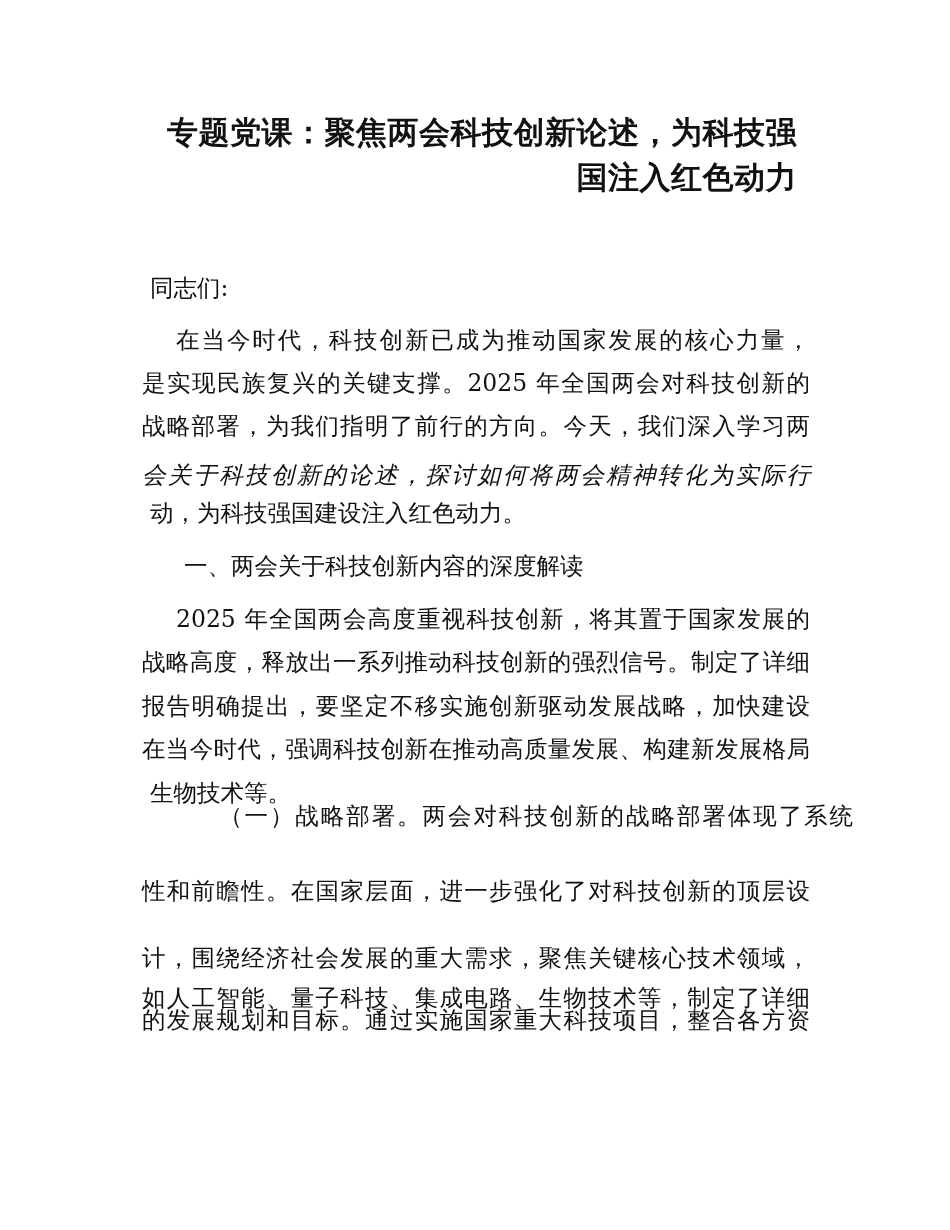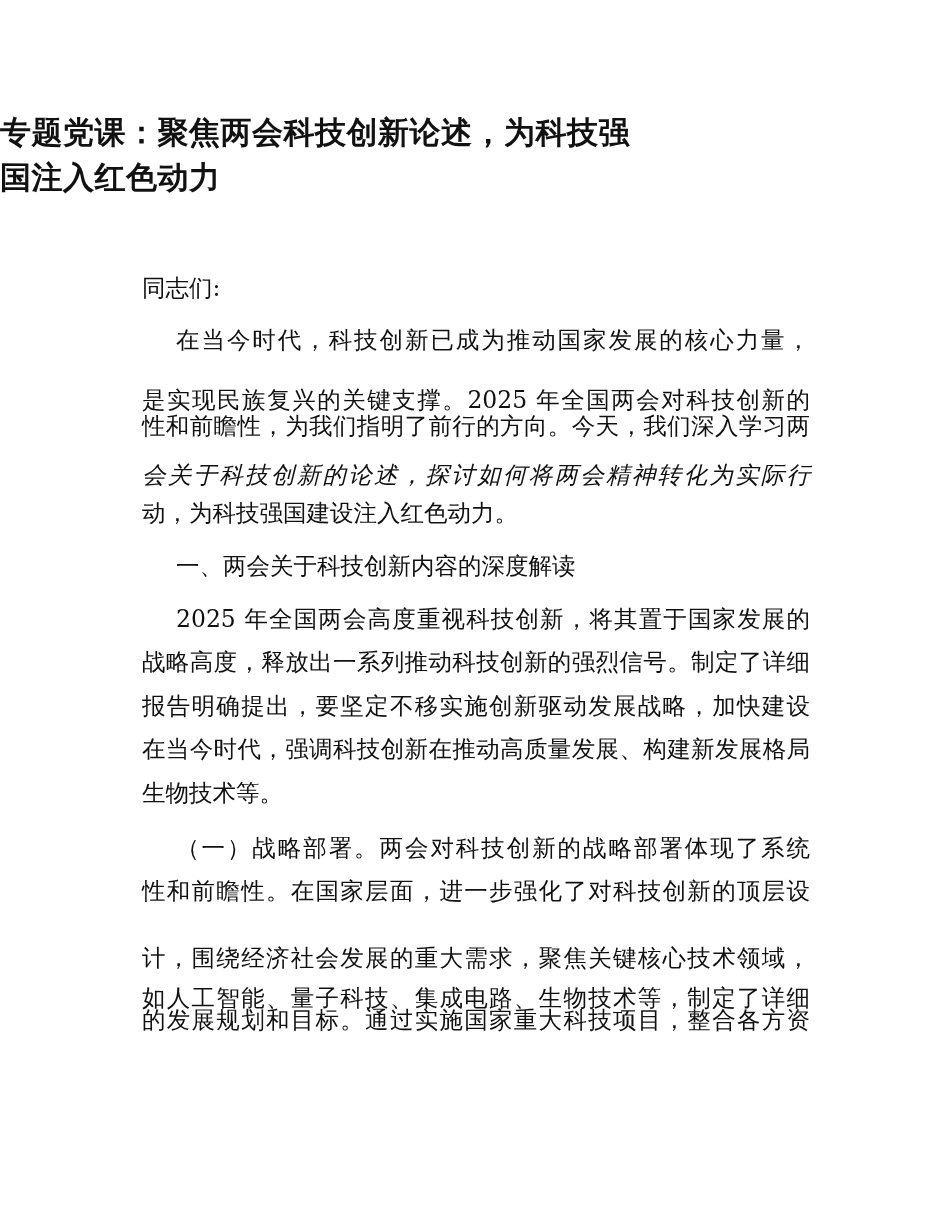--- a/index.html
+++ b/index.html
@@ -1,42 +1,42 @@
 <!DOCTYPE html>
 <html><head>
 <meta charset="utf-8">
 <style>
   html, body { margin: 0; padding: 0; background: #ffffff; }
   body { width: 950px; height: 1230px; position: relative; overflow: hidden; font-family: "DejaVu Sans", sans-serif; color: #111; }
-  .title { position: absolute; left: 0; width: 797px; text-align: left; font-size: 31px; font-weight: bold; letter-spacing: 0.5px; font-family: "DejaVu Sans", sans-serif; }
+  .title { position: absolute; left: 0; width: 797px; text-align: right; font-size: 31px; font-weight: bold; letter-spacing: 0.5px; font-family: "DejaVu Sans", sans-serif; }
   .line { position: absolute; left: 142px; width: 668px; font-size: 23.5px; white-space: nowrap; font-family: "DejaVu Serif", serif; text-align: justify; text-align-last: justify; }
-  .line.last { text-align-last: left; }
+  .line.last { text-align-last: left; margin-left: 8px; }
   .line.indent { left: 176px; width: 634px; }
 </style>
 </head>
 <body>
 
 <div>
   <div class="title" style="top:112px;">专题党课：聚焦两会科技创新论述，为科技强</div>
   <div class="title" style="top:157px;">国注入红色动力</div>
 
   <div class="line last" style="top:272px;">同志们:</div>
 
   <div class="line indent" style="top:324px;">在当今时代，科技创新已成为推动国家发展的核心力量，</div>
-  <div class="line" style="top:384px;">是实现民族复兴的关键支撑。2025 年全国两会对科技创新的</div>
-  <div class="line" style="top:410px;">性和前瞻性，为我们指明了前行的方向。今天，我们深入学习两</div>
+  <div class="line" style="top:367px;">是实现民族复兴的关键支撑。2025 年全国两会对科技创新的</div>
+  <div class="line" style="top:410px;">战略部署，为我们指明了前行的方向。今天，我们深入学习两</div>
   <div class="line" style="top:459px;font-style:italic;">会关于科技创新的论述，探讨如何将两会精神转化为实际行</div>
   <div class="line last" style="top:497px;">动，为科技强国建设注入红色动力。</div>
 
   <div class="line indent last" style="top:550px;">一、两会关于科技创新内容的深度解读</div>
 
   <div class="line indent" style="top:603px;">2025 年全国两会高度重视科技创新，将其置于国家发展的</div>
   <div class="line" style="top:646px;">战略高度，释放出一系列推动科技创新的强烈信号。制定了详细</div>
   <div class="line" style="top:690px;">报告明确提出，要坚定不移实施创新驱动发展战略，加快建设</div>
   <div class="line" style="top:733px;">在当今时代，强调科技创新在推动高质量发展、构建新发展格局</div>
   <div class="line last" style="top:777px;">生物技术等。</div>
 
-  <div class="line indent" style="top:832px;">（一）战略部署。两会对科技创新的战略部署体现了系统</div>
+  <div class="line indent" style="top:800px;margin-left:43px;">（一）战略部署。两会对科技创新的战略部署体现了系统</div>
   <div class="line" style="top:875px;">性和前瞻性。在国家层面，进一步强化了对科技创新的顶层设</div>
   <div class="line" style="top:942px;">计，围绕经济社会发展的重大需求，聚焦关键核心技术领域，</div>
   <div class="line" style="top:982px;">如人工智能、量子科技、集成电路、生物技术等，制定了详细</div>
   <div class="line" style="top:1004px;">的发展规划和目标。通过实施国家重大科技项目，整合各方资</div>
 </div>
 
 </body></html>

